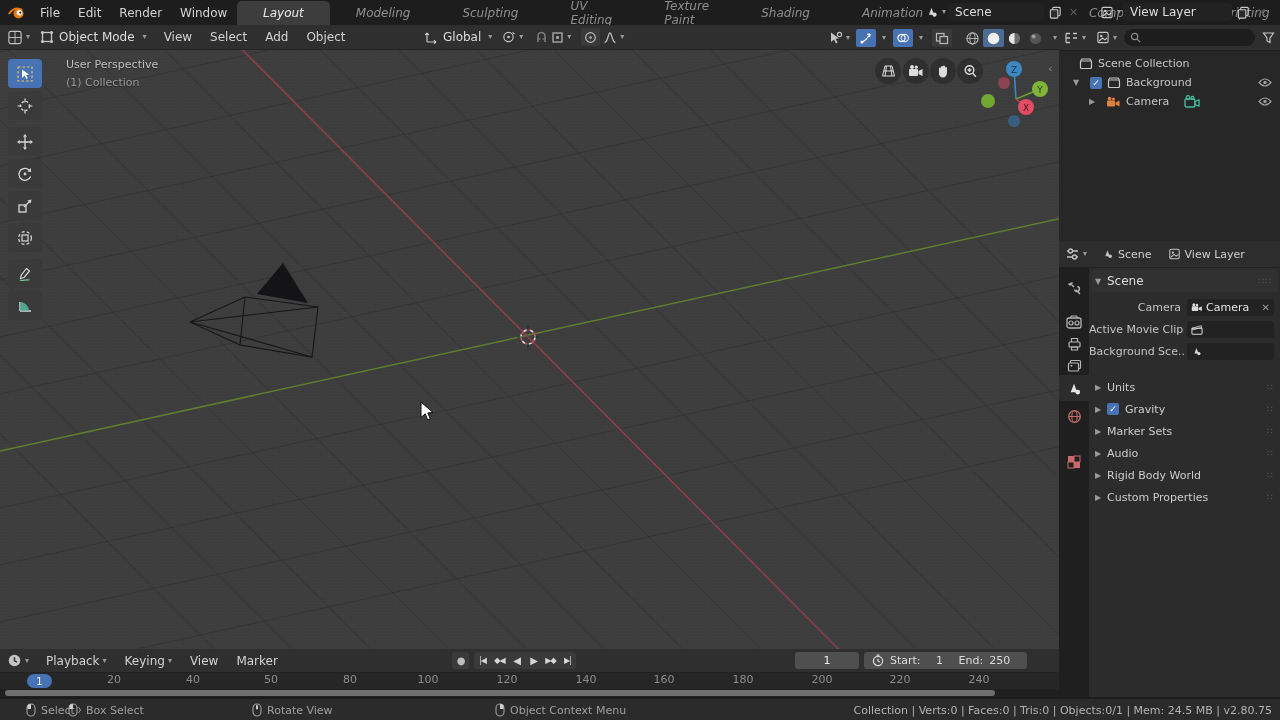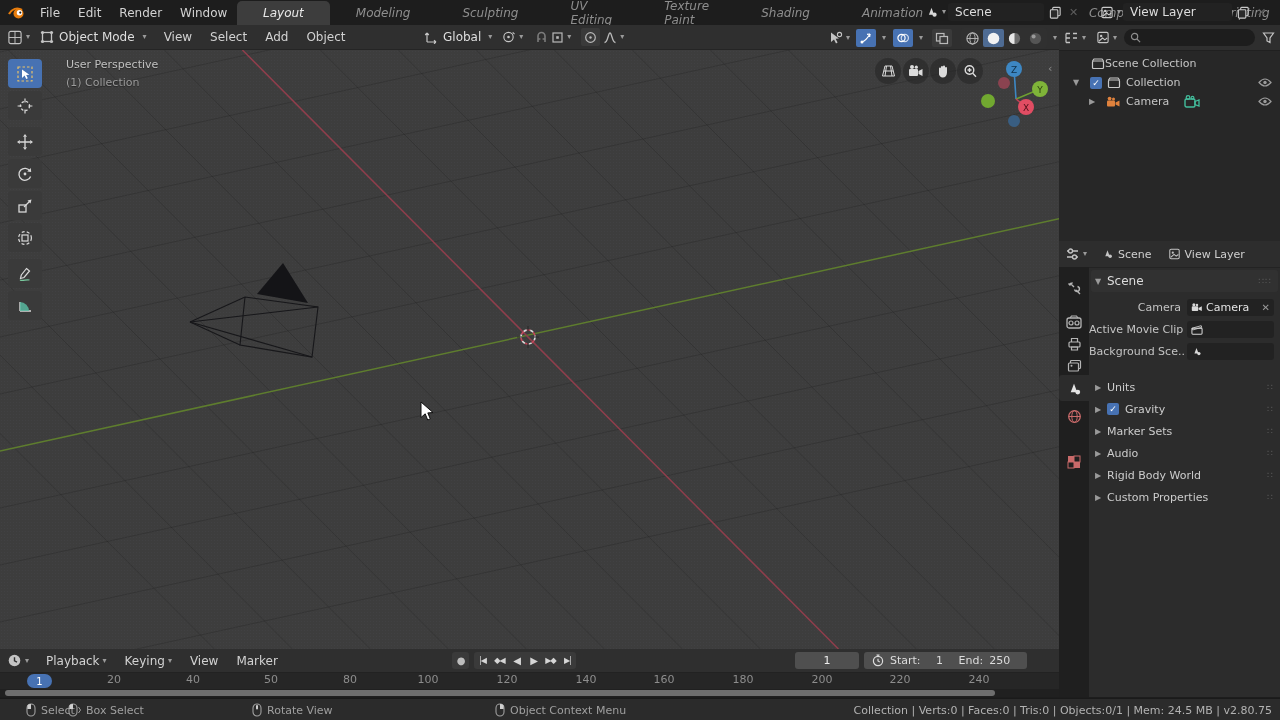--- a/index.html
+++ b/index.html
@@ -427,35 +427,35 @@
             <path d="M7.6 7.6 L11 11" stroke="#8d8d8d" stroke-width="1.3"></path>
           </svg>
       </span>
       <span>
         <svg width="13" height="13" viewBox="0 0 13 13">
             <path d="M1.5 2 H11.5 L8 7 V11.5 L5 10 V7Z" fill="none" stroke="#c4c4c4" stroke-width="1.2"></path>
           </svg>
       </span>
     </div>
     <div style="padding-top:3px">
-      <div class="ol-row" style="padding-left:32px;">
+      <div class="ol-row" style="padding-left:20px;gap:5px">
         <svg width="14" height="12" viewBox="0 0 14 12">
             <rect x="1.5" y="3" width="11" height="7.5" rx="1" fill="none" stroke="#c9c9c9" stroke-width="1.2"></rect>
             <path d="M1.5 3 L3 1 h8 L12.5 3" fill="none" stroke="#c9c9c9" stroke-width="1.2"></path>
           </svg>
         <span>Scene Collection</span>
       </div>
       <div class="ol-row" style="padding-left:14px;gap:5px">
         <span class="tri">▼</span>
         <span class="chk">✓</span>
         <svg width="14" height="12" viewBox="0 0 14 12">
             <rect x="1.5" y="3" width="11" height="7.5" rx="1" fill="none" stroke="#c9c9c9" stroke-width="1.2"></rect>
             <path d="M1.5 3 L3 1 h8 L12.5 3" fill="none" stroke="#c9c9c9" stroke-width="1.2"></path>
           </svg>
-        <span>Collection</span>
+        <span>Background</span>
         <span class="eye">
           <svg width="14" height="9" viewBox="0 0 14 9">
               <path d="M1 4.5 Q7 -2.5 13 4.5 Q7 11.5 1 4.5Z" fill="none" stroke="#9b9b9b" stroke-width="1.2"></path>
               <circle cx="7" cy="4.5" r="1.7" fill="#9b9b9b"></circle>
             </svg>
         </span>
       </div>
       <div class="ol-row" style="padding-left:30px;gap:5px">
         <span class="tri">▶</span>
         <svg width="15" height="12" viewBox="0 0 15 12">

